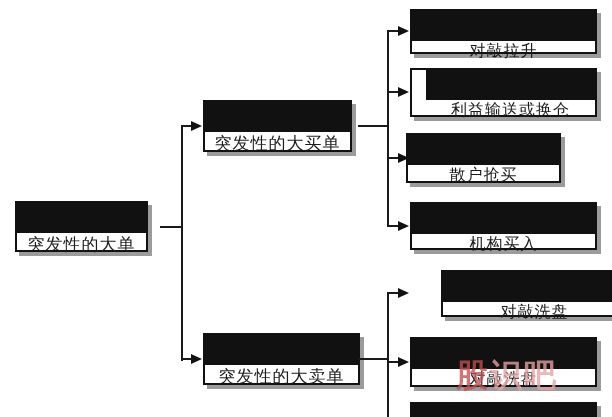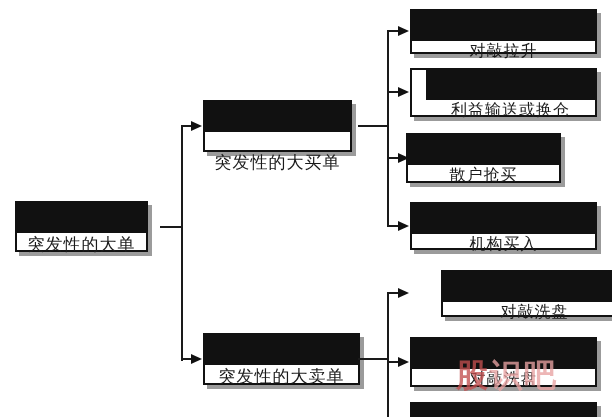--- a/index.html
+++ b/index.html
@@ -63,21 +63,21 @@
 </head>
 <body>
 
 <div id="canvas">
 
   <div class="node mid" style="left:15px;top:201px;width:133px;height:51px;">
     <span class="accent"></span>
     <span class="label">突发性的大单</span>
   </div>
 
-  <div class="node mid" style="left:203px;top:100px;width:149px;height:52px;gap:19px;">
+  <div class="node mid" style="left:203px;top:100px;width:149px;height:52px;">
     <span class="accent"></span>
     <span class="label">突发性的大买单</span>
   </div>
 
   <div class="node mid" style="left:203px;top:333px;width:157px;height:52px;justify-content:space-between;">
     <span class="accent"></span>
     <span class="label">突发性的大卖单</span>
   </div>
 
   <div class="node leaf" style="left:410px;top:9px;width:187px;height:45px;">

